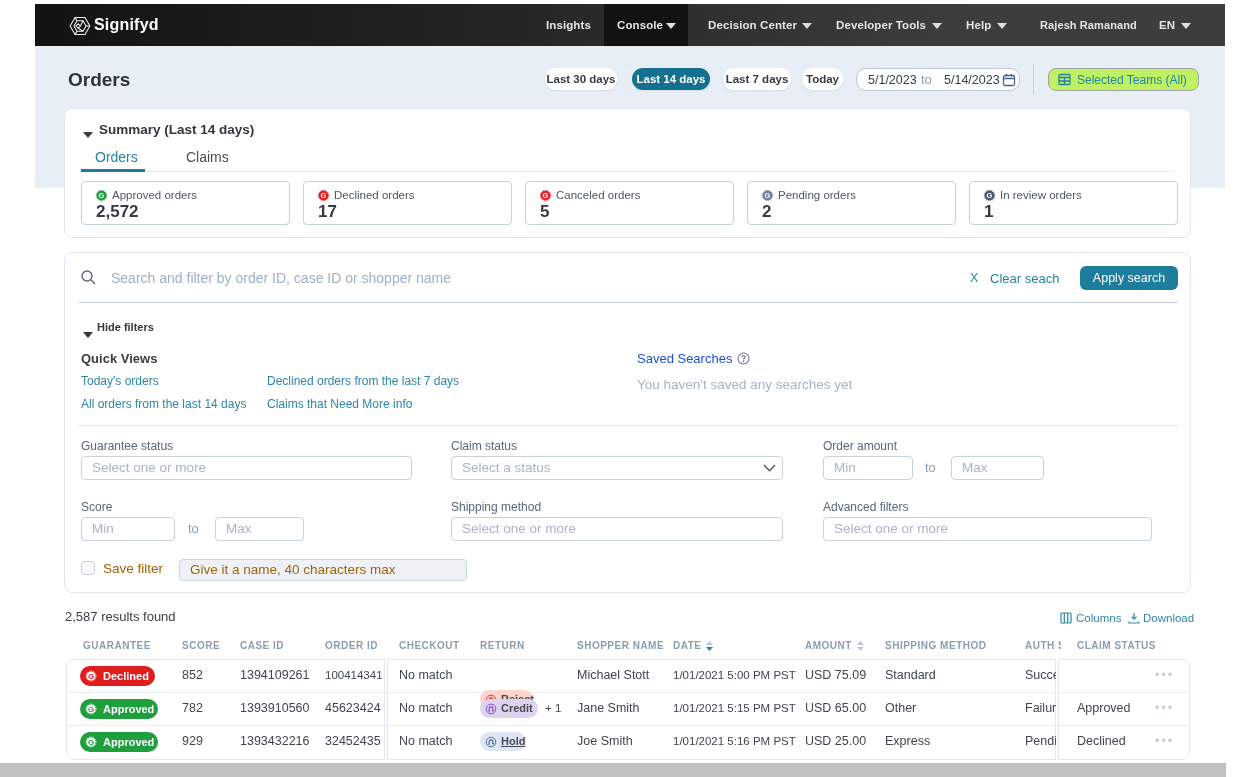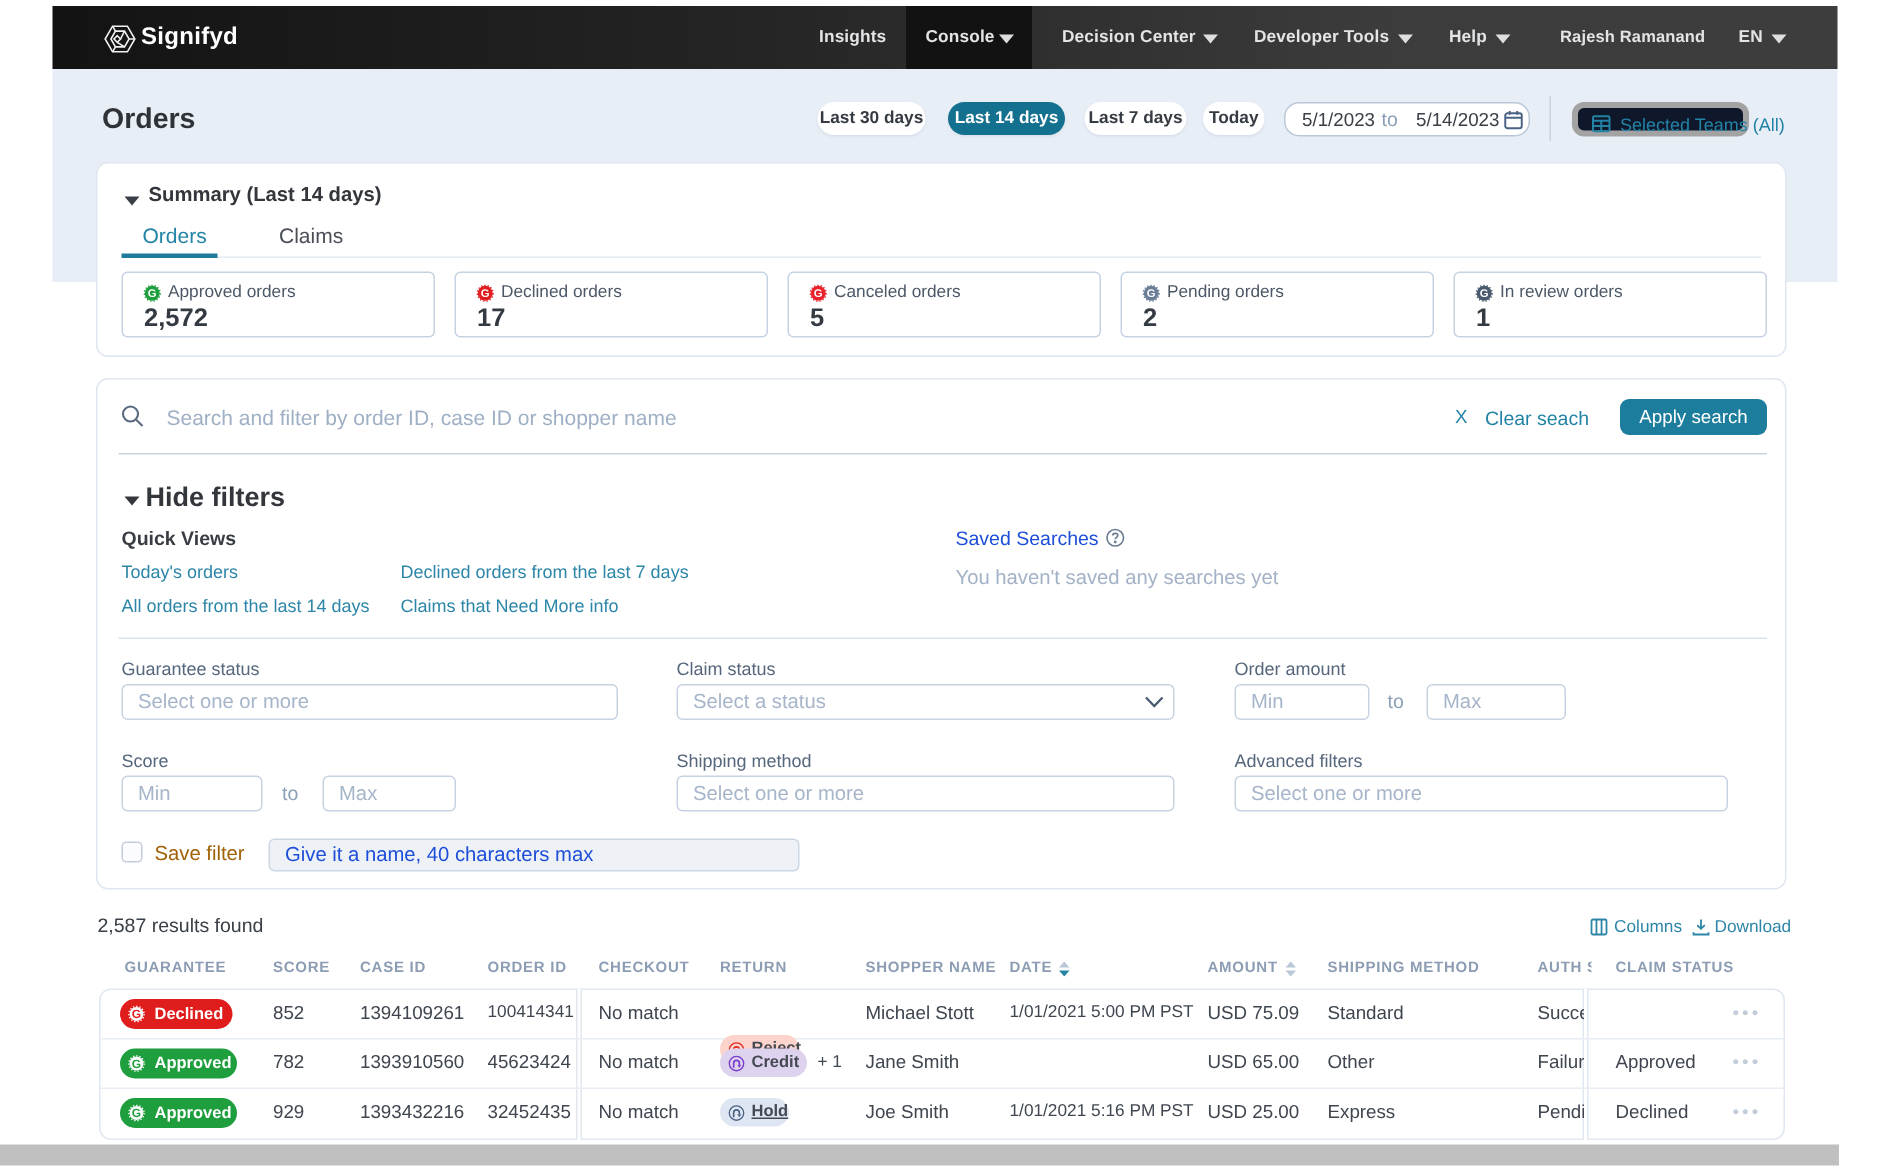--- a/index.html
+++ b/index.html
@@ -60,21 +60,21 @@
 <div class="abs" style="left:856px;top:68px;width:164px;height:23px;background:#fff;border:1px solid #b9c7d8;border-radius:10px;">
   <span class="abs" style="left:11px;top:3.5px;font-size:12.5px;color:#3a4048;">5/1/2023</span>
   <span class="abs" style="left:64px;top:3px;font-size:13px;color:#8ba0b8;">to</span>
   <span class="abs" style="left:87px;top:3.5px;font-size:12.5px;color:#3a4048;">5/14/2023</span>
   <svg class="abs" style="left:145px;top:4px" width="14" height="14" viewBox="0 0 14 14" fill="none" stroke="#4a6283" stroke-width="1.3">
     <rect x="1.5" y="2.5" width="11" height="10" rx="1.5"></rect>
     <path d="M1.5 5.5 H12.5 M4.5 1 V3.5 M9.5 1 V3.5"></path>
   </svg>
 </div>
 <div class="abs" style="left:1033px;top:64px;width:1px;height:30px;background:#c8d2de;"></div>
-<div class="abs" style="left:1048px;top:68px;width:118px;height:23px;background:#0f172a;border:4px solid #a3a3a3;border-radius:8px;">
+<div class="abs" style="left:1048px;top:68px;width:151px;height:23px;background:#bef264;border:1px solid #a3a3a3;border-radius:8px;">
   <svg class="abs" style="left:9px;top:4px" width="13" height="13" viewBox="0 0 13 13" fill="none" stroke="#2283a5" stroke-width="1.3">
     <rect x="1" y="1.5" width="11" height="10" rx="1"></rect>
     <path d="M1 4.5 H12 M6.5 4.5 V11.5 M1 8 H12"></path>
   </svg>
   <span class="abs" style="left:28px;top:4px;font-size:12px;font-weight:400;color:#2283a5;white-space:nowrap;">Selected Teams (All)</span>
 </div>
 
 <div class="panel" style="top:108px;height:130px;"></div>
 <div class="abs" style="left:83px;top:124px;"><span class="tri-down"></span></div>
 <div class="abs" style="left:99px;top:122px;font-size:13.5px;font-weight:700;color:#33373c;">Summary (Last 14 days)</div>
@@ -132,21 +132,21 @@
 <svg class="abs" style="left:80px;top:269px" width="17" height="17" viewBox="0 0 17 17" fill="none" stroke="#5a6b80" stroke-width="1.4">
   <circle cx="7" cy="7" r="5"></circle>
     <path d="M10.8 10.8 L15 15"></path>
 </svg>
 <div class="abs" style="left:111px;top:270px;font-size:14px;color:#9fb0c5;">Search and filter by order ID, case ID or shopper name</div>
 <div class="abs" style="left:970px;top:271px;font-size:12.5px;color:#2283a5;">X</div>
 <div class="abs" style="left:990px;top:271px;font-size:13px;color:#2283a5;">Clear seach</div>
 <div class="abs" style="left:1080px;top:266px;width:98px;height:24px;background:#1c7d9d;border-radius:6px;color:#fff;font-size:12.5px;font-weight:400;text-align:center;line-height:24px;">Apply search</div>
 <div class="abs" style="left:79px;top:302px;width:1099px;height:1px;background:#c9d3e0;"></div>
 <div class="abs" style="left:83px;top:324px;"><span class="tri-down" style="border-top-color:#33373c;"></span></div>
-<div class="abs" style="left:97px;top:321px;font-size:18px;font-weight:700;color:#33373c;">Hide filters</div>
+<div class="abs" style="left:97px;top:321px;font-size:11px;font-weight:700;color:#33373c;">Hide filters</div>
 <div class="abs" style="left:81px;top:351px;font-size:13px;font-weight:700;color:#383d44;">Quick Views</div>
 <div class="abs link" style="left:81px;top:374px;">Today's orders</div>
 <div class="abs link" style="left:267px;top:374px;">Declined orders from the last 7 days</div>
 <div class="abs link" style="left:81px;top:397px;">All orders from the last 14 days</div>
 <div class="abs link" style="left:267px;top:397px;">Claims that Need More info</div>
 <div class="abs" style="left:637px;top:351px;font-size:13px;font-weight:400;color:#1d4ed8;">Saved Searches</div>
 <svg class="abs" style="left:737px;top:352px" width="13" height="13" viewBox="0 0 13 13" fill="none" stroke="#6b7c90" stroke-width="1.1">
   <circle cx="6.5" cy="6.5" r="5.5"></circle>
   <path d="M4.8 5 C4.8 4 5.5 3.6 6.5 3.6 C7.5 3.6 8.2 4.2 8.2 5 C8.2 6.2 6.5 6.2 6.5 7.5"></path>
   <circle cx="6.5" cy="9.3" r="0.4" fill="#6b7c90"></circle>
@@ -170,21 +170,21 @@
 <div class="finput" style="left:81px;top:517px;width:94px;">Min</div>
 <div class="abs" style="left:188px;top:521px;font-size:13px;color:#8ba0b8;">to</div>
 <div class="finput" style="left:215px;top:517px;width:89px;">Max</div>
 <div class="flabel" style="left:451px;top:500px;">Shipping method</div>
 <div class="finput" style="left:451px;top:517px;width:332px;">Select one or more</div>
 <div class="flabel" style="left:823px;top:500px;">Advanced filters</div>
 <div class="finput" style="left:823px;top:517px;width:329px;">Select one or more</div>
 
 <div class="abs" style="left:81px;top:561px;width:14px;height:14px;border:1px solid #c3cedd;border-radius:3px;background:#fbfcfe;"></div>
 <div class="abs" style="left:103px;top:561px;font-size:13.5px;color:#a16207;">Save filter</div>
-<div class="finput" style="left:179px;top:559px;width:354px;height:22px;background:#eef2f7;border-color:#ccd6e3;color:#1d4ed8;line-height:20px;">Give it a name, 40 characters max</div>
+<div class="finput" style="left:179px;top:559px;width:288px;height:22px;background:#eef2f7;border-color:#ccd6e3;color:#a16207;line-height:20px;">Give it a name, 40 characters max</div>
 
 <div class="abs" style="left:65px;top:609px;font-size:13px;color:#3a4048;">2,587 results found</div>
 <svg class="abs" style="left:1060px;top:612px" width="12" height="12" viewBox="0 0 12 12" fill="none" stroke="#2d86a8" stroke-width="1.2">
   <rect x="1" y="1" width="10" height="10" rx="1"></rect>
     <path d="M4.3 1 V11 M7.7 1 V11"></path>
 </svg>
 <div class="abs" style="left:1076px;top:612px;font-size:11.5px;color:#2d86a8;">Columns</div>
 <svg class="abs" style="left:1128px;top:612px" width="12" height="12" viewBox="0 0 12 12" fill="none" stroke="#2d86a8" stroke-width="1.2">
   <path d="M6 1 V7 M3.5 4.7 L6 7.2 L8.5 4.7 M1 9.5 V11 H11 V9.5"></path>
 </svg>
@@ -241,20 +241,21 @@
   <span class="tcell" style="left:174px;">1393910560</span>
   <span class="tcell" style="left:259px;">45623424</span>
   <span class="tcell" style="left:333px;">No match</span>
   <span class="rpill" style="left:414px;width:58px;background:#ded3ef;"><svg style="position:absolute;left:5px;top:3.5px" width="12" height="12" viewBox="0 0 12 12" fill="none" stroke="#7a3bcd">
         <circle cx="6" cy="6" r="4.8" stroke-width="0.9"></circle>
         <path d="M4.1 8.9 L4.1 5.8 A1.9 1.9 0 0 1 7.9 5.8 L7.9 6.8" stroke-width="1.1"></path>
         <path d="M6.6 6.8 L9.2 6.8 L7.9 8.9 Z" fill="#7a3bcd" stroke="none"></path>
       </svg><span style="margin-left:21px;">Credit</span></span>
   <span class="tcell" style="left:479px;font-size:11.5px;">+ 1</span>
   <span class="tcell" style="left:511px;">Jane Smith</span>
+  <span class="tcell" style="left:607px;font-size:11.5px;">1/01/2021 5:15 PM PST</span>
   <span class="tcell" style="left:739px;">USD 65.00</span>
   <span class="tcell" style="left:819px;">Other</span>
   <span class="tcell" style="left:959px;width:31px;overflow:hidden;">Failure</span>
   <span class="tcell" style="left:1011px;">Approved</span>
   <span class="tcell" style="left:1089px;color:#c3cdd9;letter-spacing:2px;">•••</span>
 </div>
 <div class="abs" style="left:66px;top:725px;width:1124px;height:34px;">
   <span class="gpill" style="background:#1f9e3e;width:78px;"><svg style="position:absolute;left:5px;top:4px" width="12" height="12" viewBox="0 0 12 12">
         <circle cx="6" cy="6" r="4.6" fill="#fff"></circle>
         <circle cx="6" cy="6" r="5.1" fill="none" stroke="#fff" stroke-width="0.9" stroke-dasharray="0.9 1.25"></circle>

